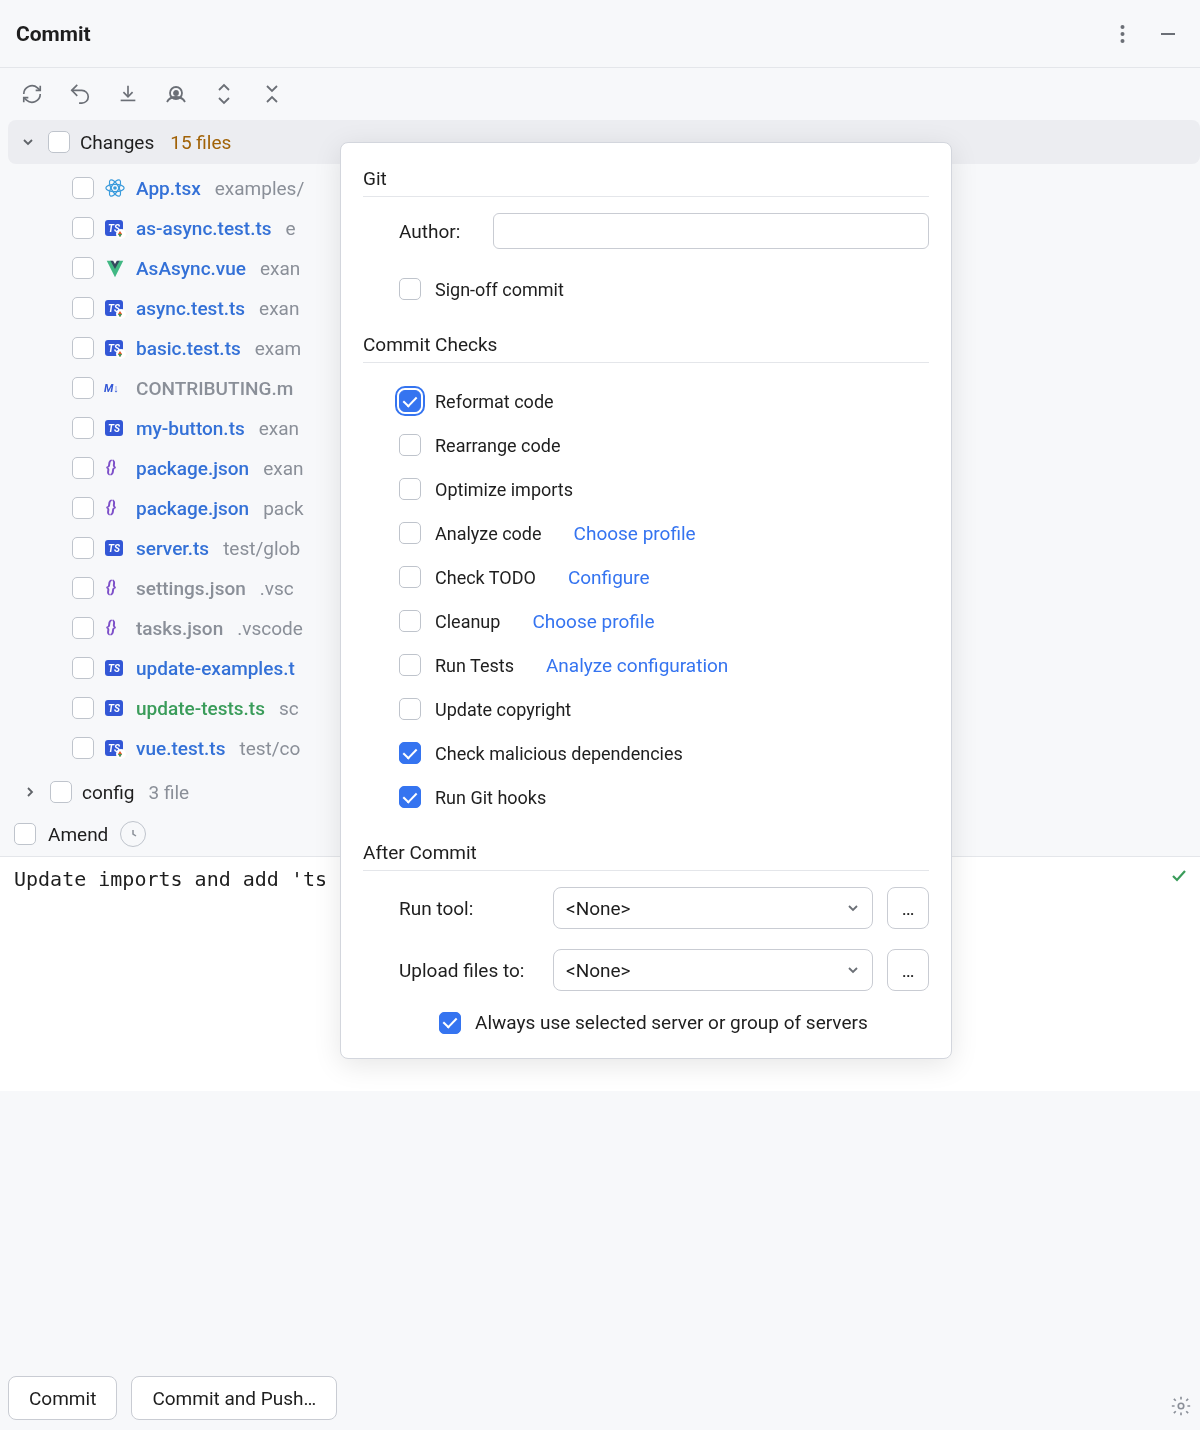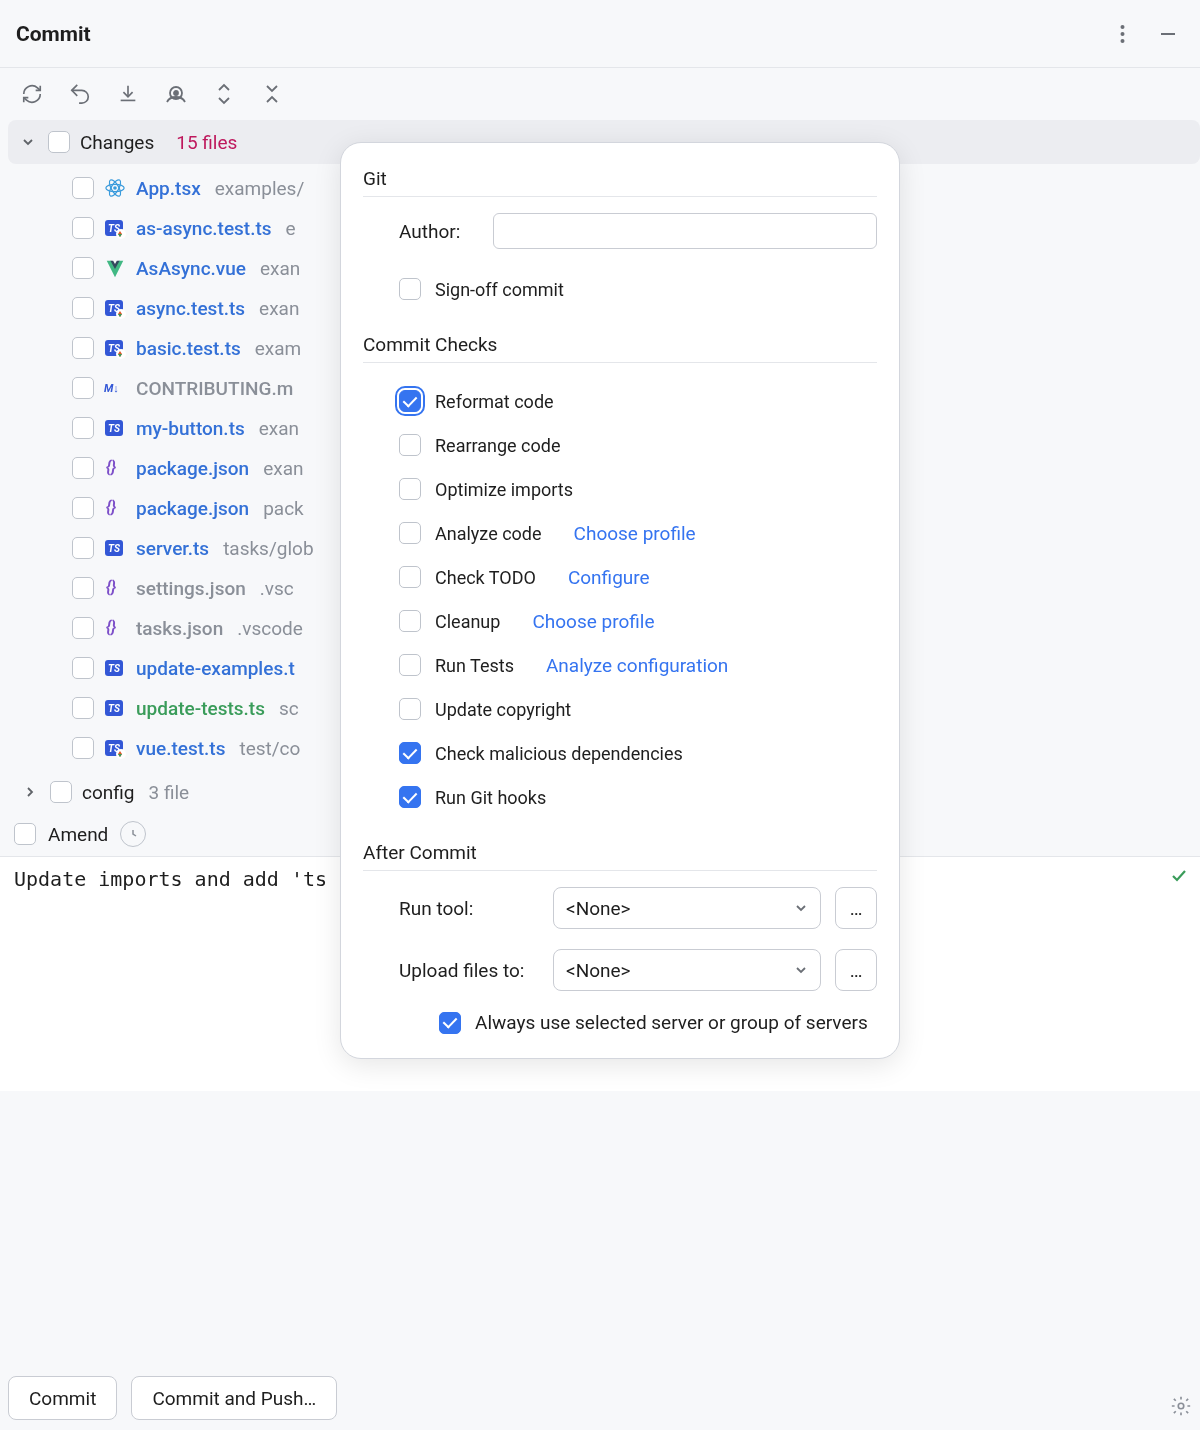--- a/index.html
+++ b/index.html
@@ -68,21 +68,21 @@
   }
   .cb.checked::after {
     content: "";
     width: 6px; height: 11px;
     border: solid #fff;
     border-width: 0 2.5px 2.5px 0;
     transform: rotate(44deg) translate(-1px,-1px);
   }
   .cb.focus { outline: 2px solid #3574f0; outline-offset: 2px; border-radius: 6px; }
   .section-label { font-weight: 400; }
-  .section-count { color: #be185d; margin-left: 12px; }
+  .section-count { color: #a16207; margin-left: 6px; }
 
   .file-list { padding: 4px 0 4px 64px; }
   .file-row {
     display: flex; align-items: center;
     height: 40px; gap: 10px;
     white-space: nowrap; overflow: hidden;
   }
   .file-icon { width: 22px; height: 22px; display: inline-flex; align-items: center; justify-content: center; flex-shrink: 0; font-style: italic; }
   .file-name { font-weight: 500; }
   .file-name.blue { color: #3471d7; }
@@ -126,24 +126,24 @@
     font-size: 19px;
     display: inline-flex; align-items: center; justify-content: center;
     cursor: pointer;
   }
   .settings-gear { position:absolute; right:8px; bottom:8px; color:#8a8f98; }
 
   
   .popup {
     position: absolute;
     top: 142px; left: 340px;
-    width: 560px;
+    width: 612px;
     background: #fff;
     border: 1px solid #d3d6dd;
-    border-radius: 21px;
+    border-radius: 8px;
     box-shadow: 0 6px 28px rgba(0,0,0,.10);
     padding: 24px 22px 24px 22px;
   }
   .popup .sect-title {
     font-size: 19px; color:#1e1e1e;
     padding-bottom: 6px;
     border-bottom: 1px solid #e4e6ea;
     margin-bottom: 16px;
   }
   .popup .field-row { display:flex; align-items:center; gap:14px; padding-left: 36px; margin-bottom: 18px; }
@@ -363,21 +363,21 @@
       </div>
       <div class="file-row">
         <span class="cb"></span>
         <span class="file-icon">
           <svg width="22" height="22" viewBox="0 0 22 22">
             <rect x="1" y="3" width="18" height="16" rx="3" fill="#3357d6"></rect>
             <text x="4" y="15" font-size="10" font-weight="700" fill="#fff">TS</text>
           </svg>
         </span>
         <span class="file-name blue">server.ts</span>
-        <span class="file-path">tasks/glob</span>
+        <span class="file-path">test/glob</span>
       </div>
       <div class="file-row">
         <span class="cb"></span>
         <span class="file-icon">
           <svg width="22" height="22" viewBox="0 0 22 22">
             <text x="2" y="16" font-size="16" font-weight="700" fill="#7d4fc9">{}</text>
           </svg>
         </span>
         <span class="file-name gray">settings.json</span>
         <span class="file-path">.vsc</span>

